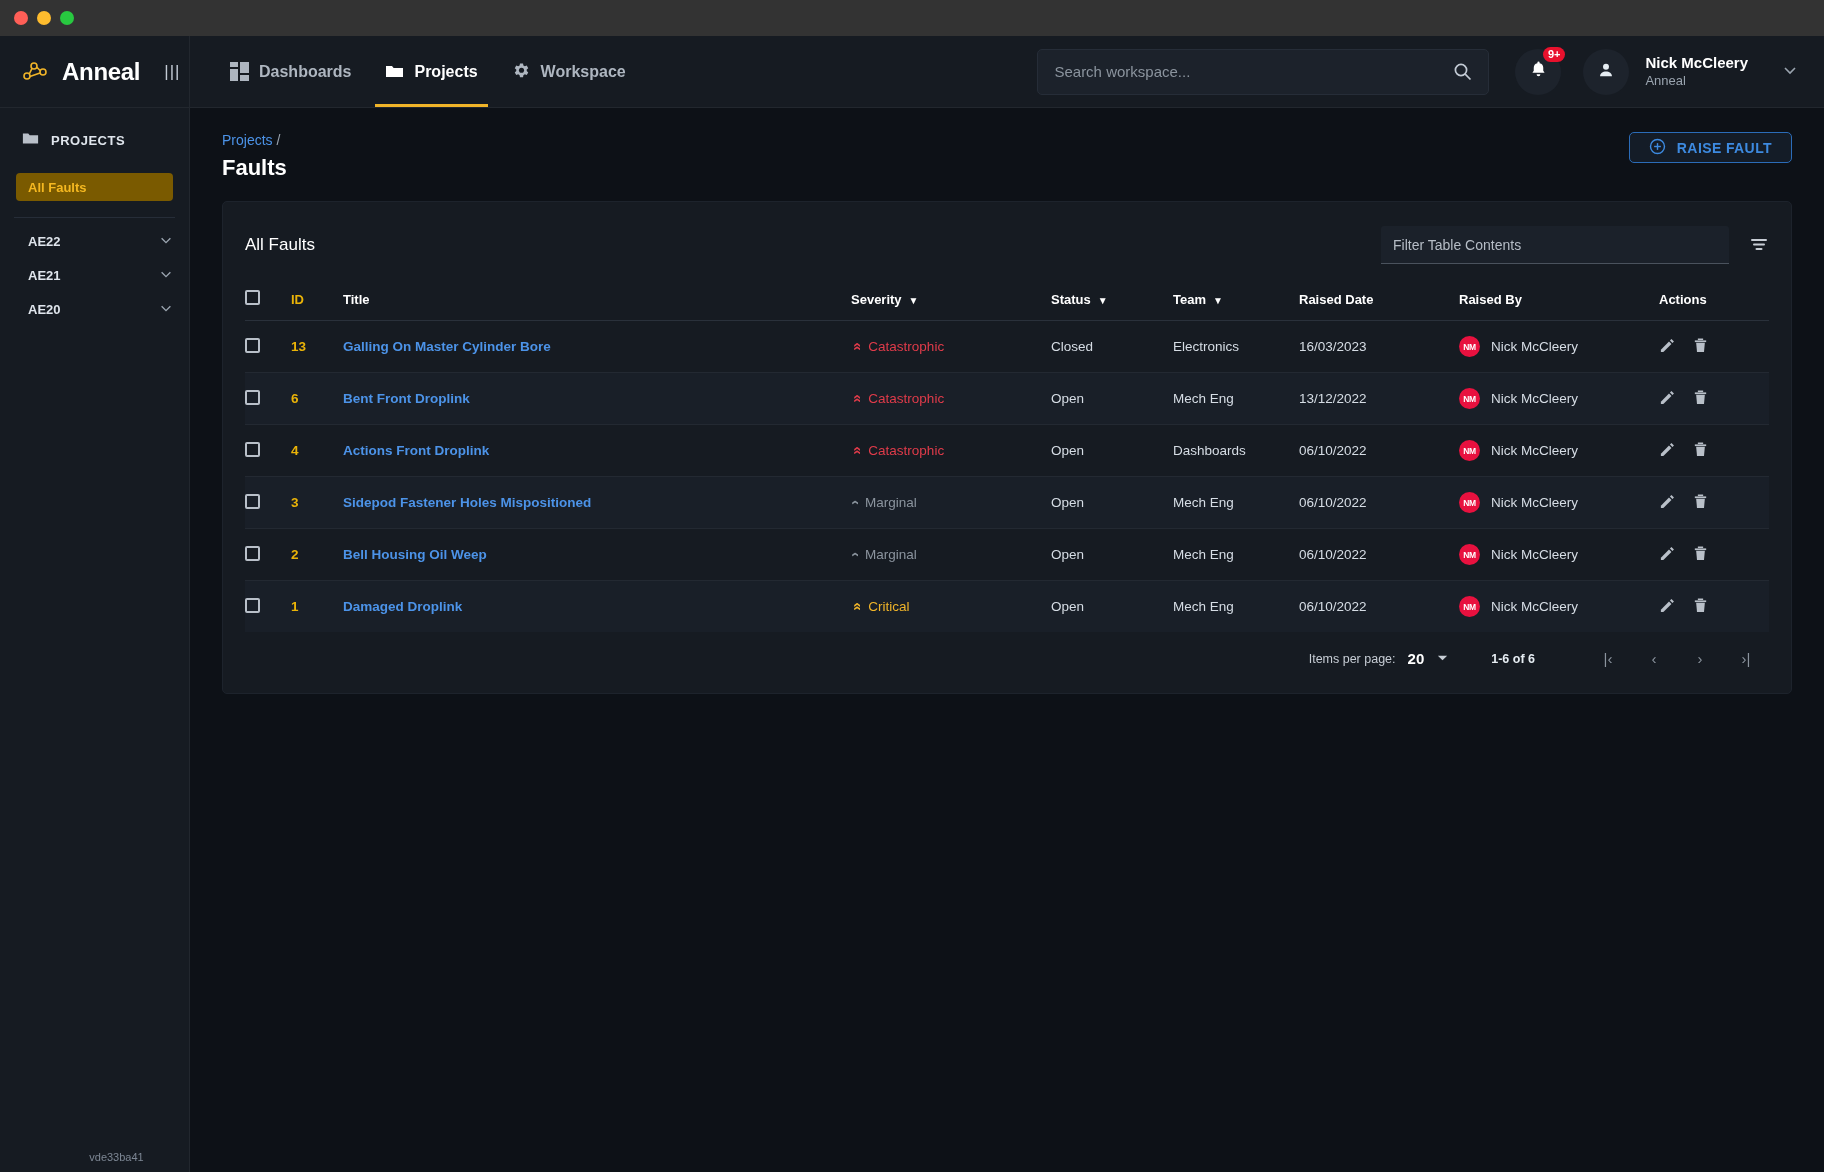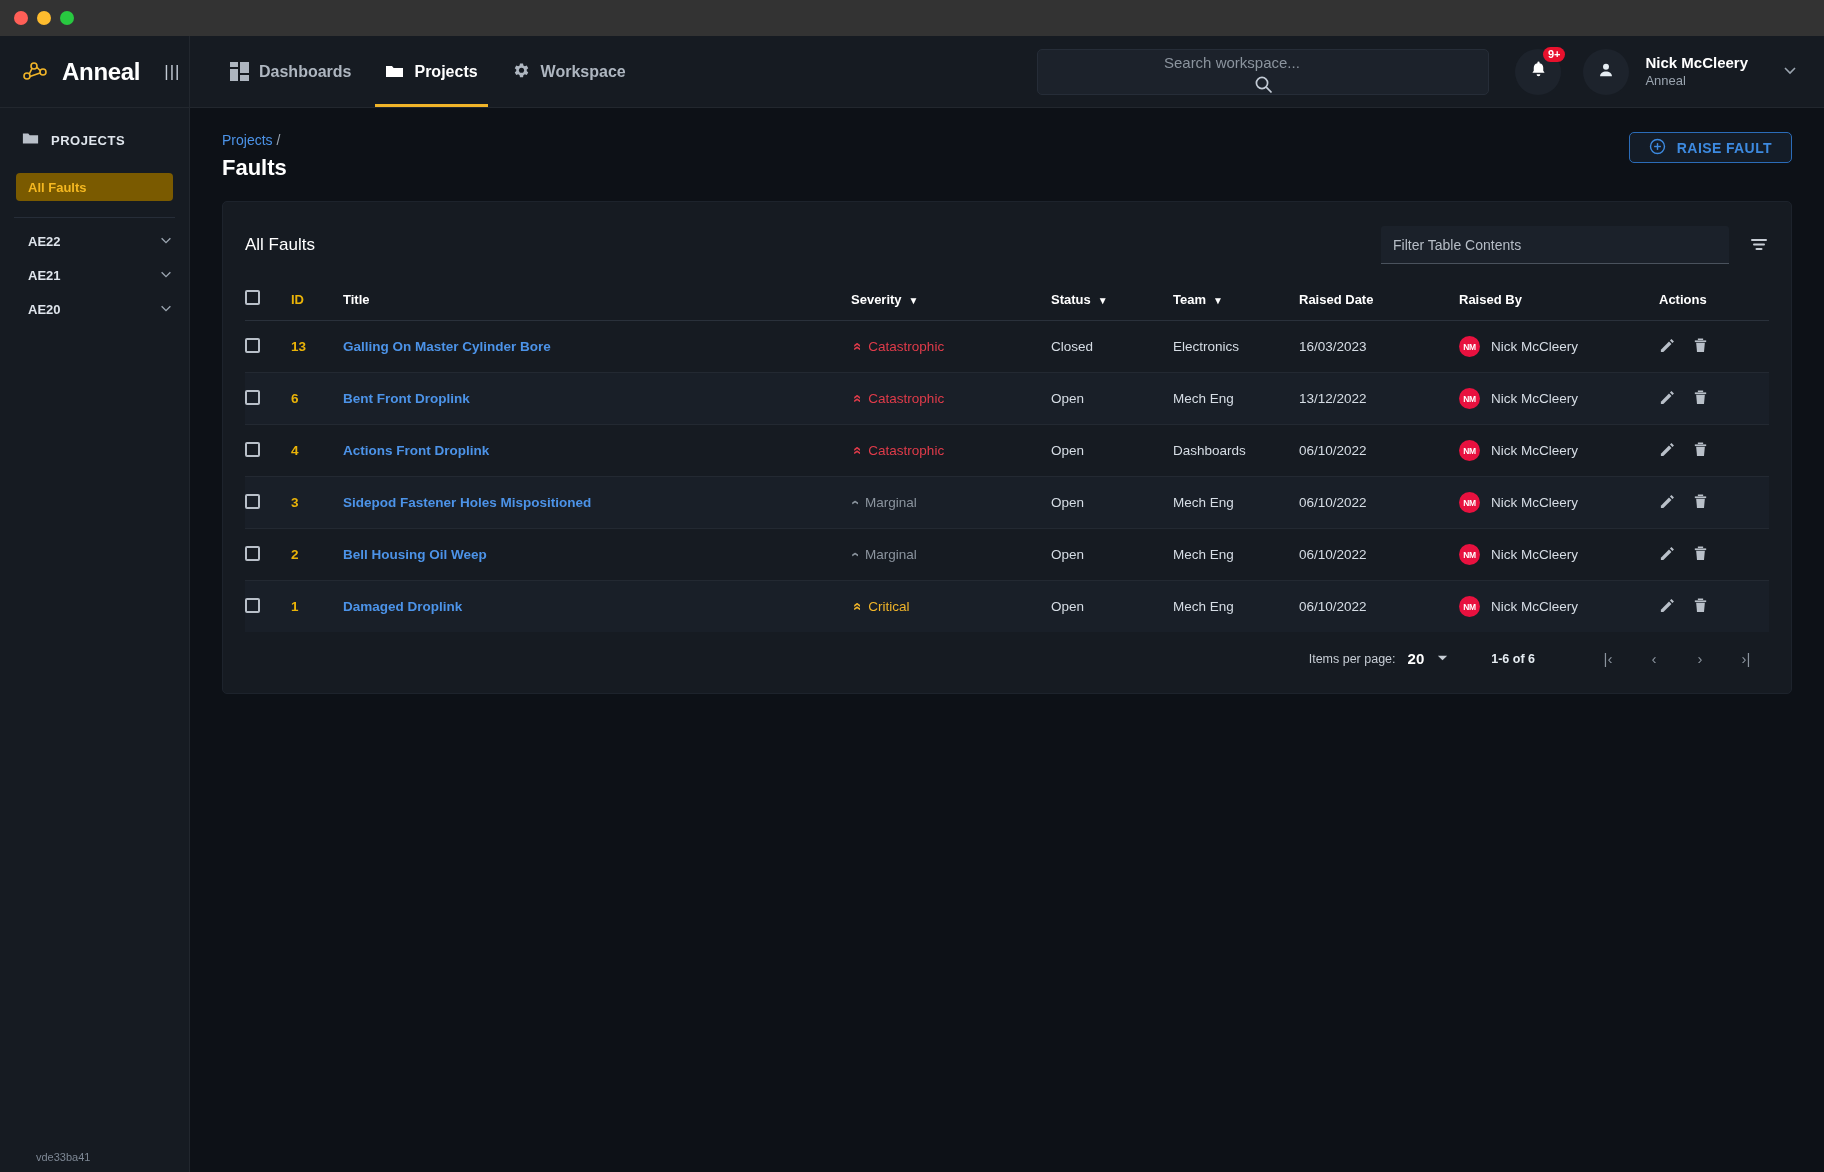--- a/index.html
+++ b/index.html
@@ -61,21 +61,21 @@
 
   .navspacer { flex: 1 1 auto; }
 
   .searchwrap {
     display: flex; align-items: center;
     align-self: center;
   }
   .searchbox {
     width: 452px; height: 46px; background: #1c222b;
     border: 1px solid #262d38; border-radius: 5px;
-    display: flex; align-items: center; padding: 0 16px; flex-direction: column;
+    display: flex; align-items: center; padding: 0 16px;
   }
   .searchbox input {
     flex: 1 1 auto; background: transparent; border: none; outline: none;
     color: #e6edf3; font-size: 15px; font-family: "Liberation Sans", sans-serif;
   }
   .searchbox input::placeholder { color: #8b949e; }
   .search-icon { width: 19px; height: 19px; flex: 0 0 19px; }
 
   .bellwrap {
     margin-left: 26px; align-self: center; position: relative;
@@ -127,21 +127,21 @@
     padding: 0 12px; cursor: pointer;
   }
   .allfaults span { font-size: 13px; font-weight: bold; color: #f5b820; }
   .sidebar-div { height: 1px; background: #262d38; margin: 16px 14px 6px 14px; }
   .treeitem {
     height: 34px; display: flex; align-items: center; justify-content: space-between;
     padding: 0 16px 0 28px; cursor: pointer;
   }
   .treeitem span { font-size: 13px; font-weight: bold; color: #dfe5ec; }
   .sidebar-version {
-    position: absolute; bottom: 9px; left: 0; right: 0; text-align: left;
+    position: absolute; bottom: 9px; left: 8px; right: 0; text-align: center;
     font-size: 11px; color: #7d8794; margin-left: 36px;
   }
 
   
   .main { flex: 1 1 auto; min-width: 0; display: flex; flex-direction: column; padding: 0 32px; }
   .page-head {
     display: flex; align-items: flex-start; justify-content: space-between;
     padding: 24px 0 20px 0;
   }
   .breadcrumb { font-size: 14px; margin-bottom: 7px; }

